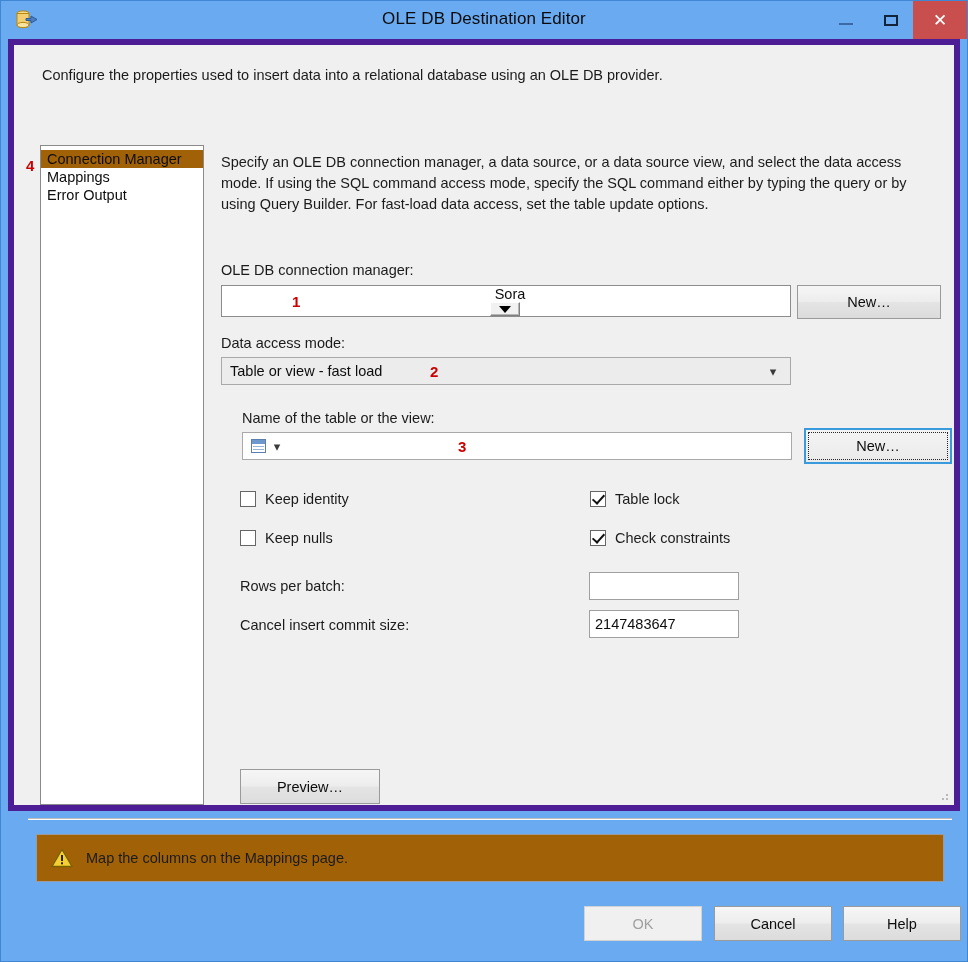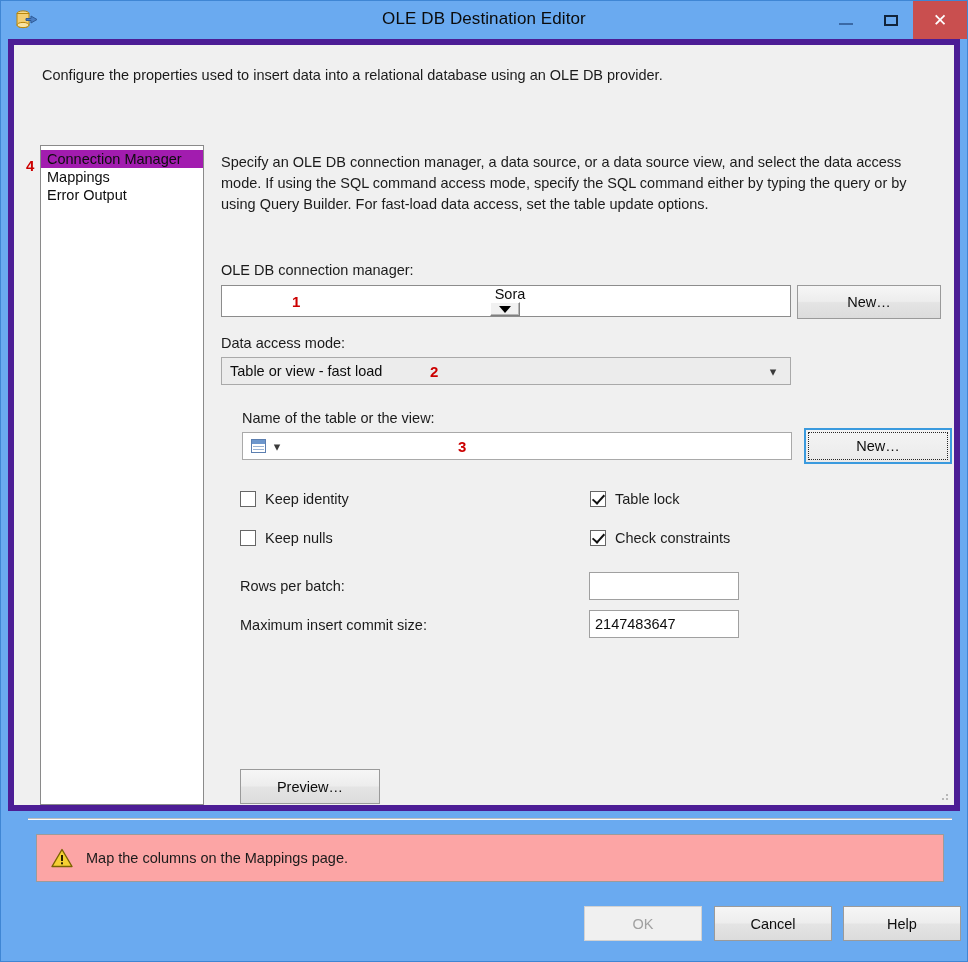--- a/index.html
+++ b/index.html
@@ -113,21 +113,21 @@
     padding: 4px 0 0 0;
   }
   .nav-item {
     font-size: 14.5px;
     color: #0d0d0d;
     padding: 1px 4px 1px 6px;
     line-height: 16px;
     white-space: nowrap;
   }
   .nav-item.selected {
-    background: #a21caf;
+    background: #a16207;
   }
   .annot {
     position: absolute;
     color: #cc0000;
     font-weight: bold;
     font-size: 15px;
     font-family: "Liberation Sans", sans-serif;
   }
 
   
@@ -324,21 +324,21 @@
   .sep {
     position: absolute;
     height: 1px;
     background: #bdbdbd;
     box-shadow: 0 1px 0 #fbfbfb;
   }
 
   
   .warnbar {
     position: absolute;
-    background: #fca5a5;
+    background: #a16207;
     border: 1px solid #9b9b9b;
     box-sizing: border-box;
     display: flex;
     align-items: center;
   }
   .warn-icon {
     width: 22px; height: 20px;
     margin-left: 14px;
     position: relative;
     flex: none;
@@ -441,21 +441,21 @@
       <span>Table lock</span>
     </div>
     <div class="cbox-row" style="left:576px; top:485px;">
       <span class="cbox checked"></span>
       <span>Check constraints</span>
     </div>
 
     <div class="lbl" style="left:226px; top:533px;">Rows per batch:</div>
     <div class="tinput" style="left:575px; top:527px; width:150px; height:28px;"></div>
 
-    <div class="lbl" style="left:226px; top:572px;">Maximum insert commit size:</div>
+    <div class="lbl" style="left:226px; top:572px;">Cancel insert commit size:</div>
     <div class="tinput" style="left:575px; top:565px; width:150px; height:28px;">2147483647</div>
 
     <div class="btn" style="left:226px; top:724px; width:140px; height:35px;">Preview…</div>
 
     <div class="sep" style="left:14px; top:773px; width:924px;"></div>
 
     <div class="warnbar" style="left:22px; top:789px; width:908px; height:48px;">
       <span class="warn-icon">
         <svg width="22" height="20" viewBox="0 0 22 20">
           <path d="M11 1.5 L21 18.5 L1 18.5 Z" fill="#f5d033" stroke="#7a6200" stroke-width="1.4" stroke-linejoin="round"></path>

